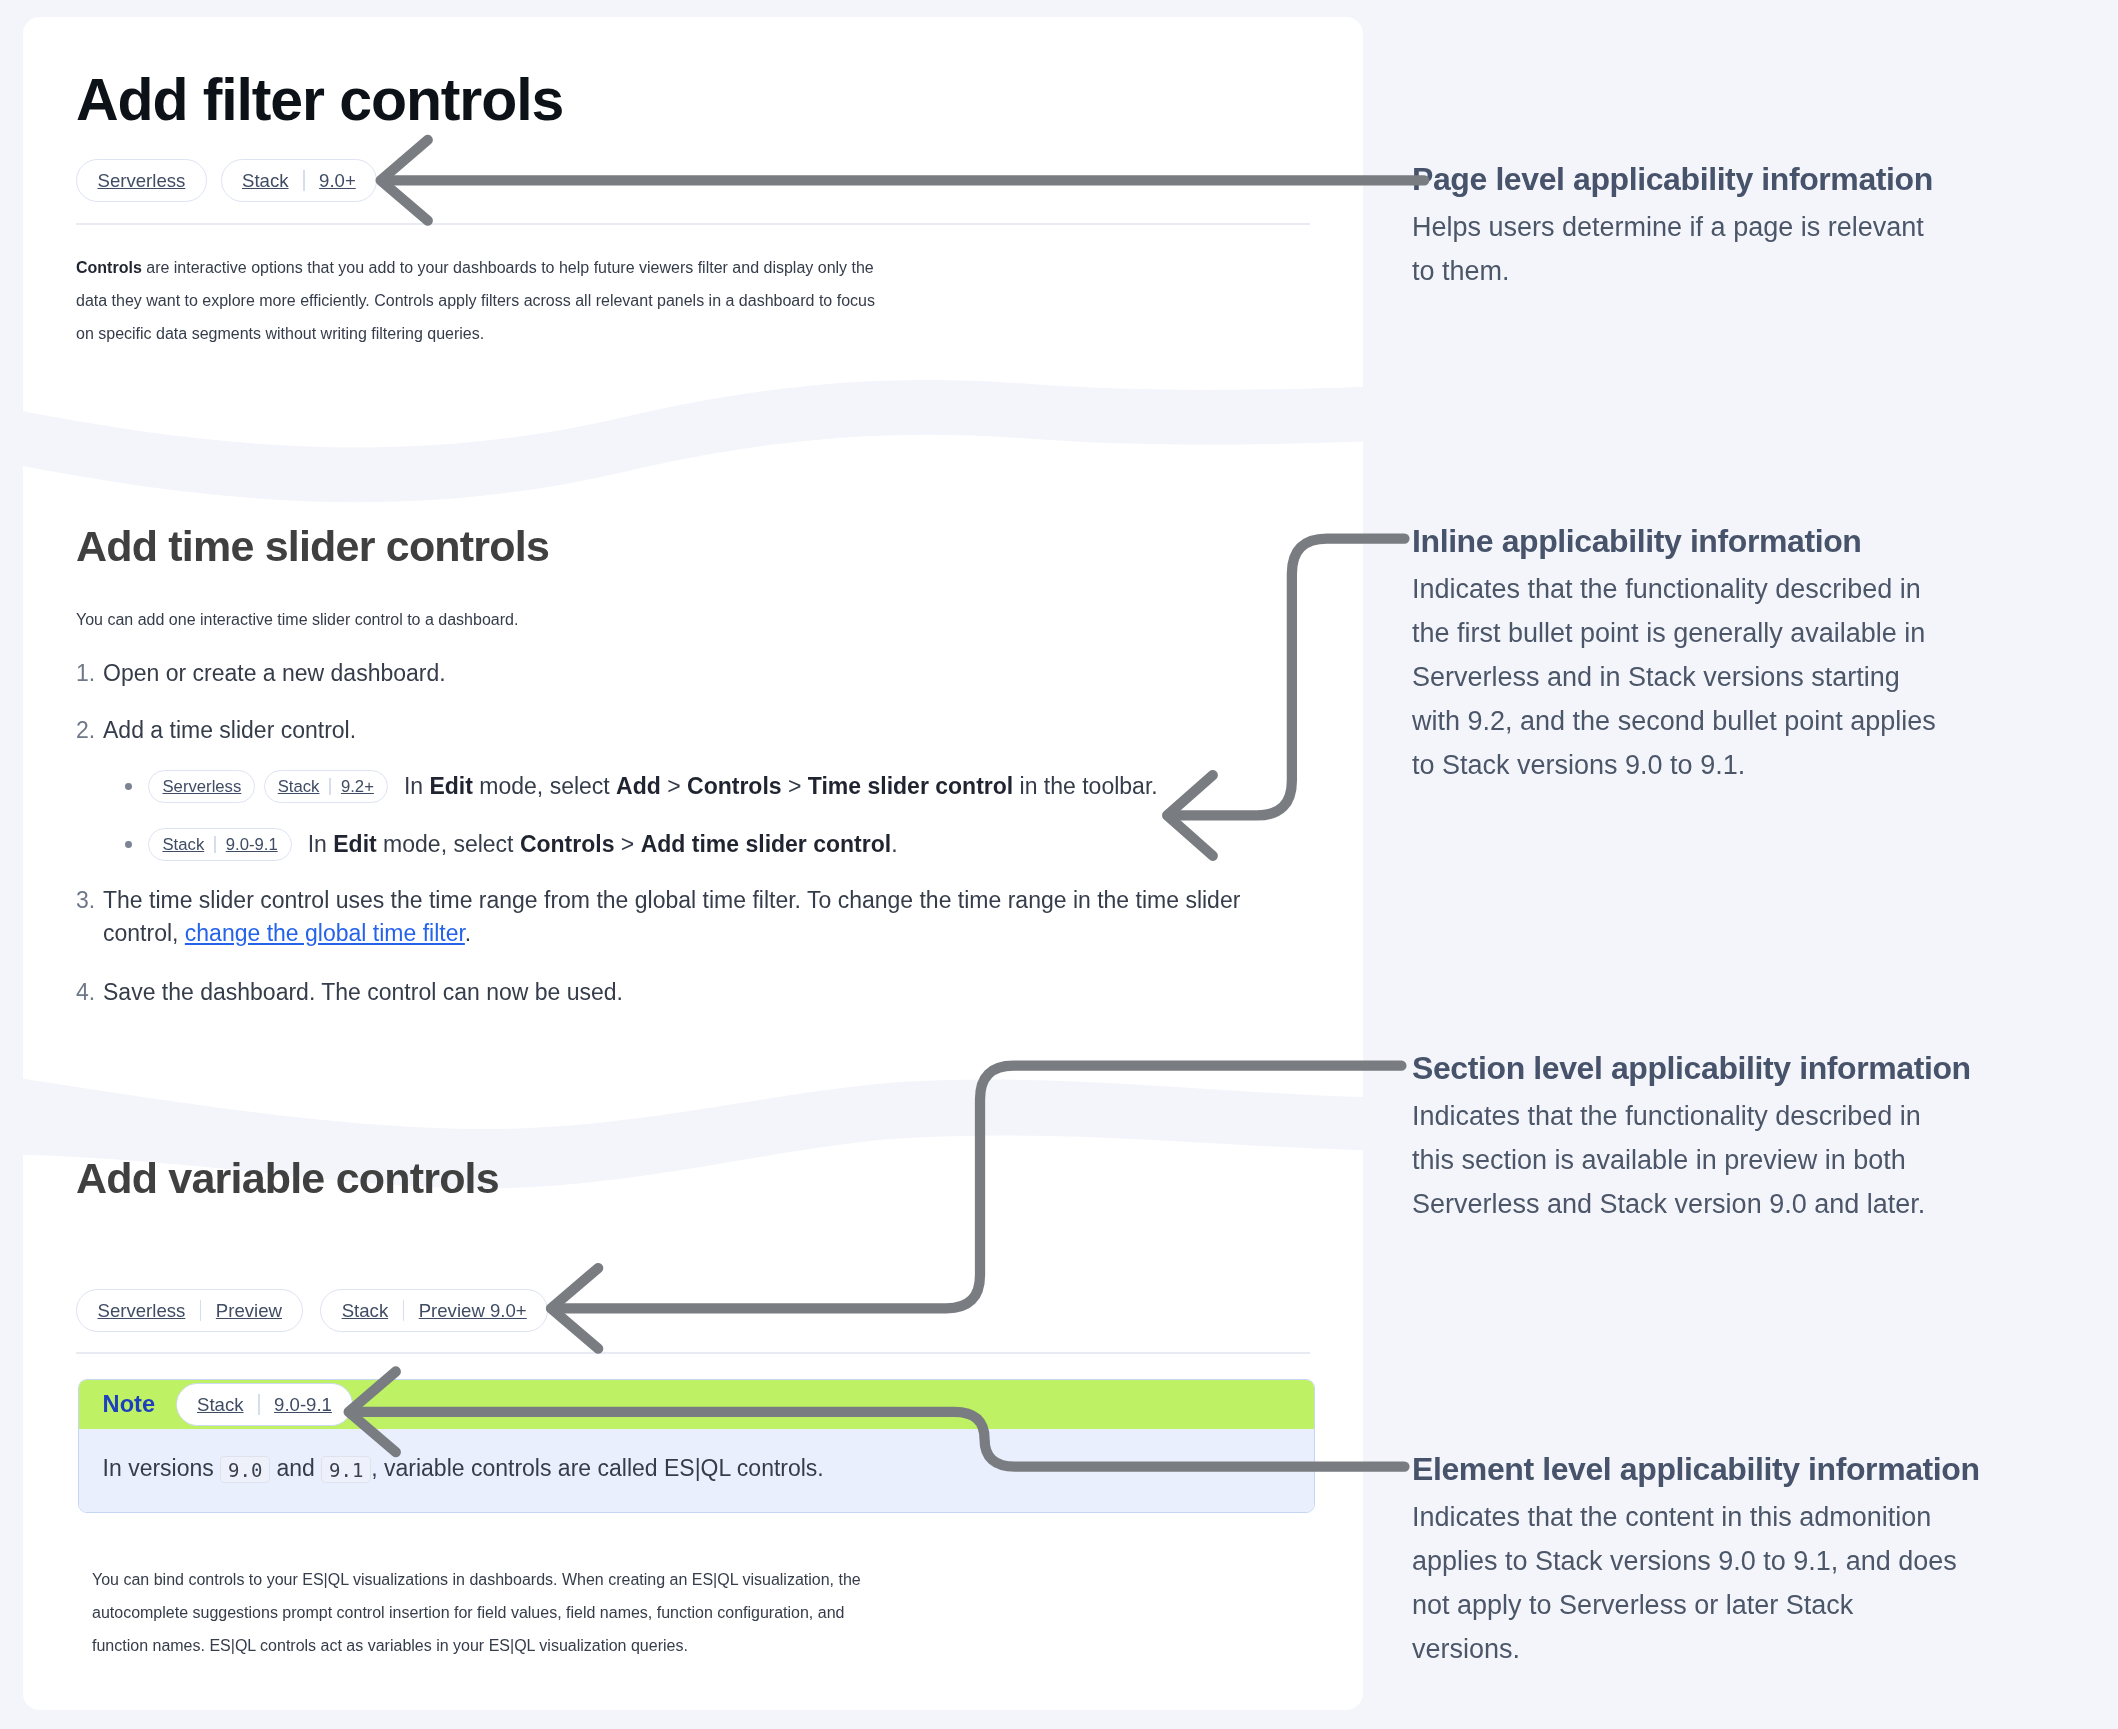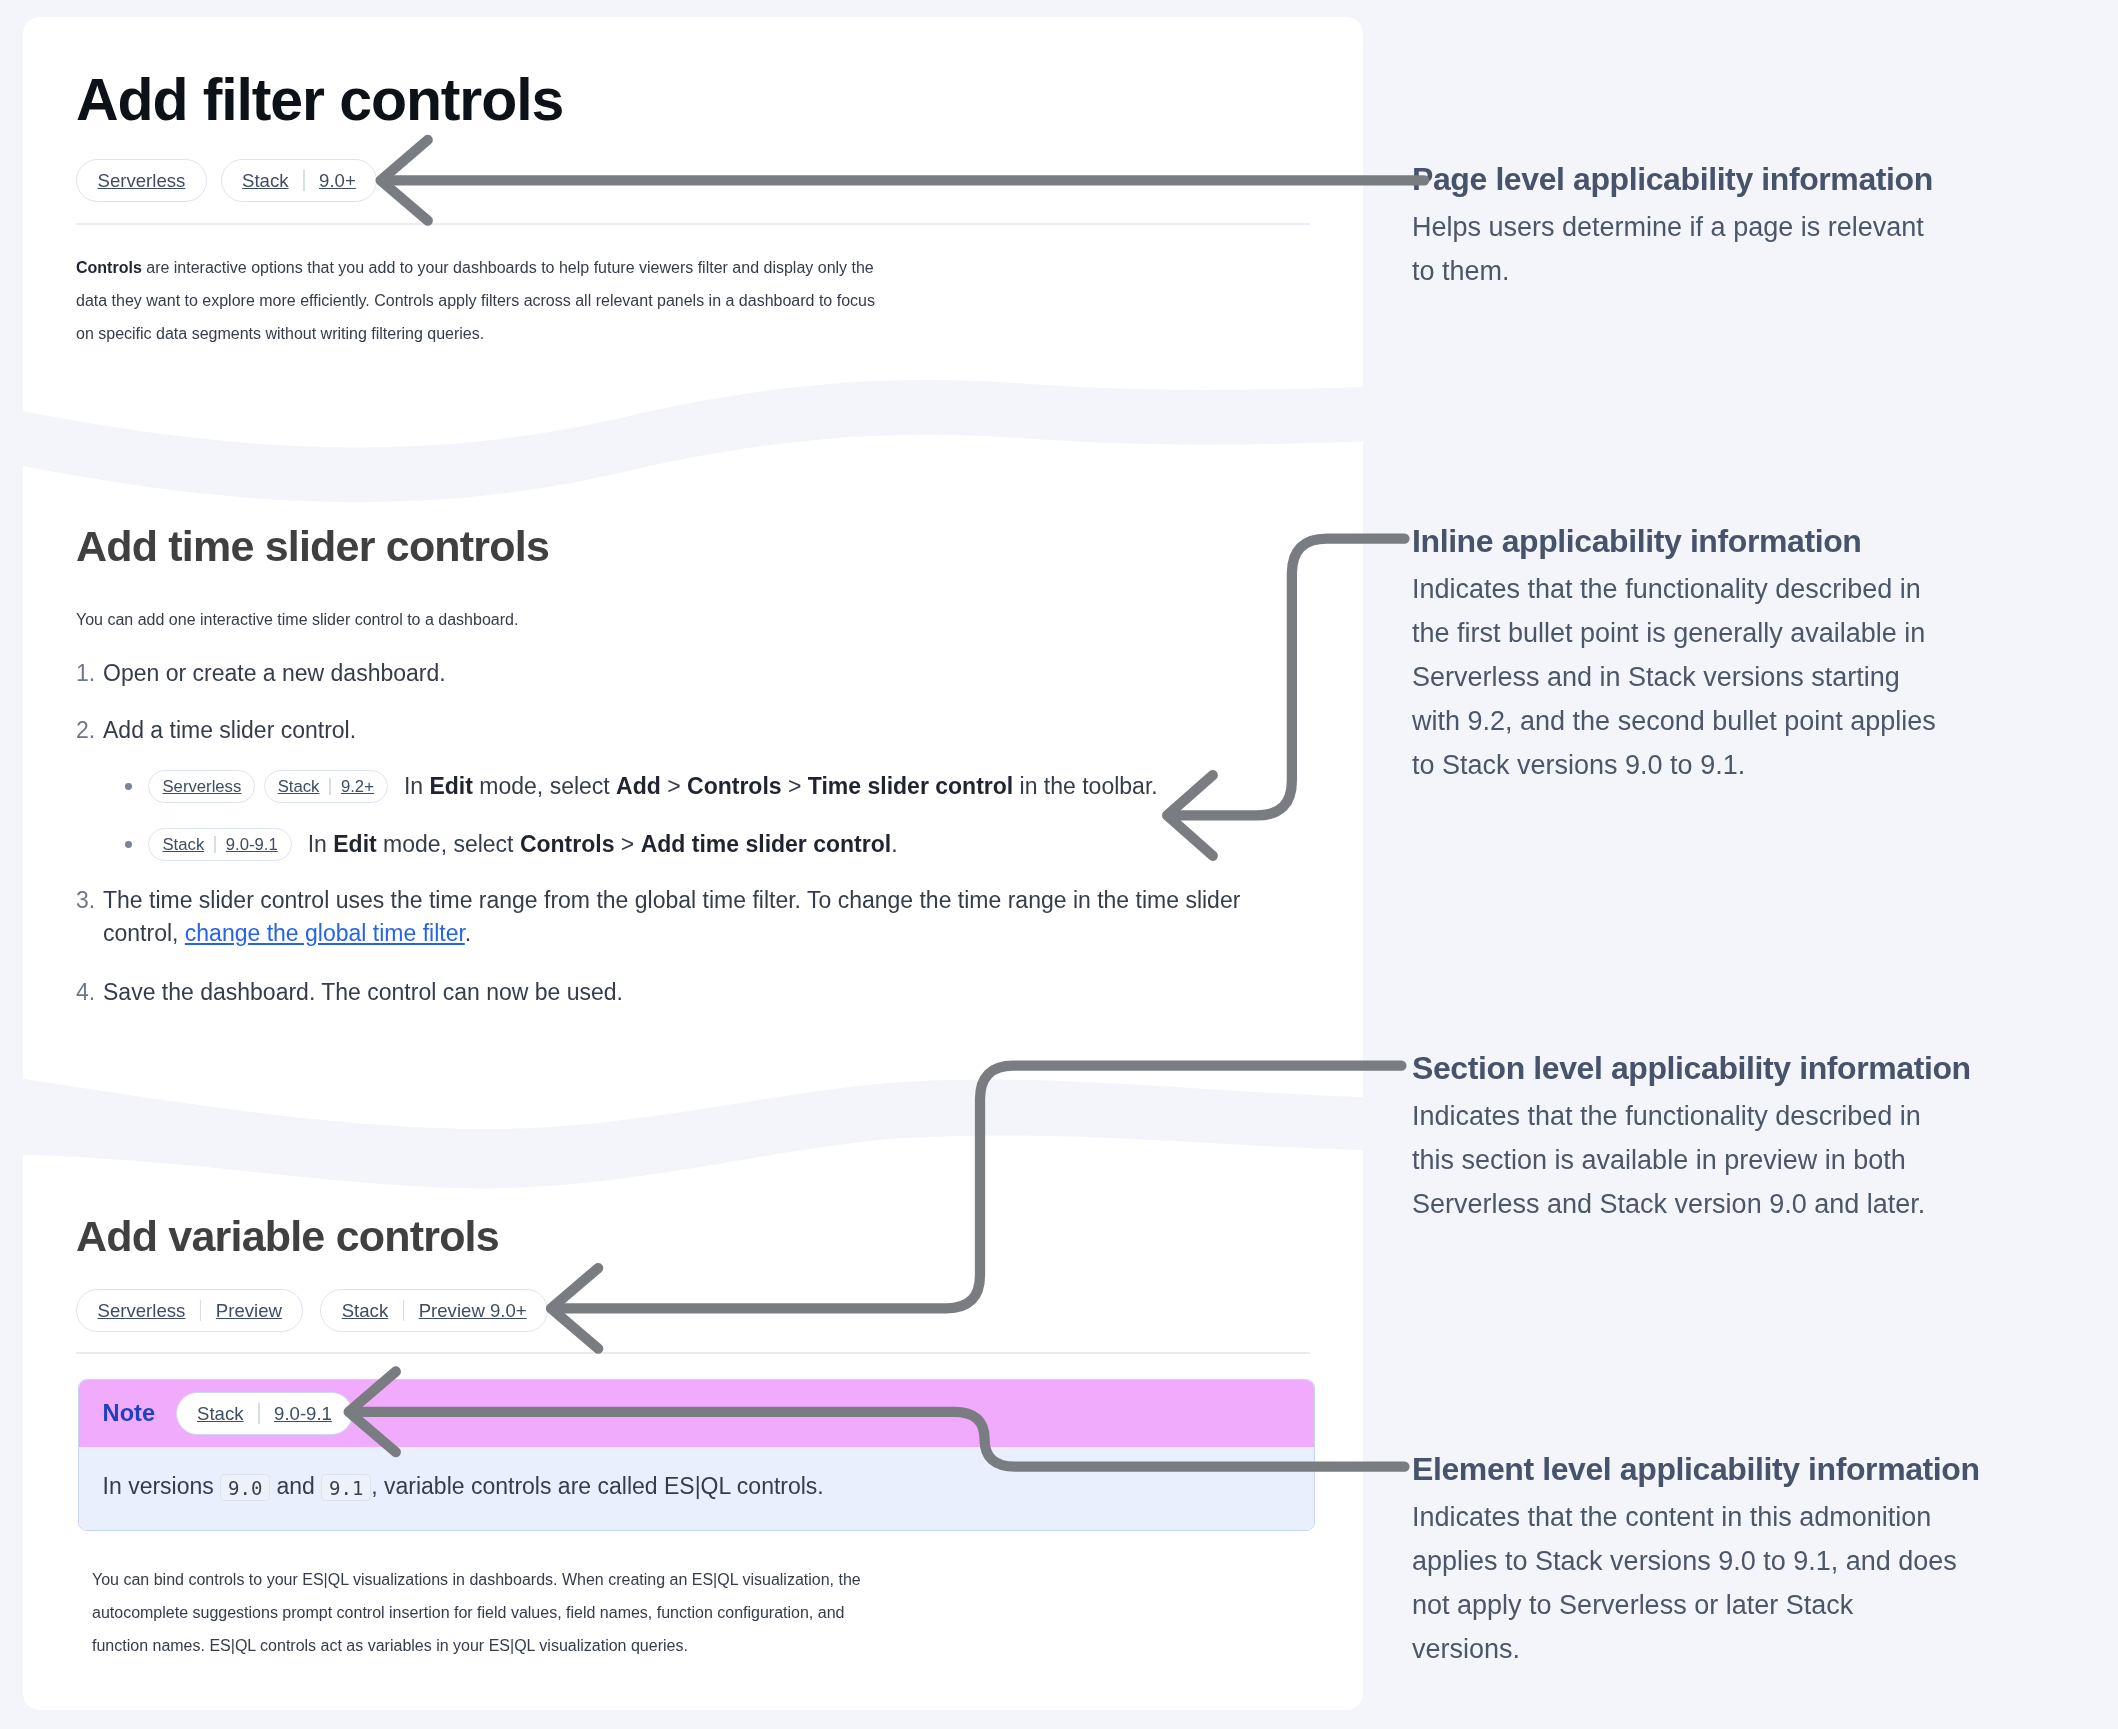--- a/index.html
+++ b/index.html
@@ -9,21 +9,21 @@
     font-family:"Liberation Sans","DejaVu Sans",sans-serif;
     -webkit-font-smoothing:antialiased;
   }
   .col{position:absolute;left:23px;top:16.7px;width:1340px;height:1693px;background:#ffffff;border-radius:16.7px;}
   .wave{position:absolute;left:23px;width:1340px;height:152px;pointer-events:none;}
   #waveA{top:358px;} #waveB{top:1056px;}
   .arrows{position:absolute;left:0;top:0;width:2119px;height:1729px;pointer-events:none;}
 
   .h1{position:absolute;left:76px;top:67px;font-size:59px;line-height:67px;font-weight:700;color:#0d1118;letter-spacing:-1.1px;}
   .h2{position:absolute;left:76px;font-size:43px;line-height:47px;font-weight:700;color:#404040;letter-spacing:-0.8px;}
-  #h2-timeslider{top:523px;} #h2-variable{top:1213px;}
+  #h2-timeslider{top:523px;} #h2-variable{top:1155px;}
 
   .badge-row{position:absolute;left:76px;display:flex;gap:13.7px;}
   #badges-filter{top:159px;} #badges-variable{top:1289px;gap:16.7px;}
   .badge{display:inline-flex;align-items:center;height:43px;padding:0 20.5px;background:#ffffff;
          border:1.5px solid #dde3f0;border-radius:23px;font-size:18.6px;color:#3f4c63;gap:14.5px;box-sizing:border-box;text-decoration:underline;}
   .badge .sep{width:1.5px;height:20.5px;background:#d6deeb;}
 
   .rule{position:absolute;left:76px;width:1234px;height:1.5px;background:#e8ebf2;}
   #rule-filter{top:223px;} #rule-variable{top:1352px;}
 
@@ -37,21 +37,21 @@
   #step1{top:657px;} #step2{top:714px;} #step3{top:884px;} #step4{top:976px;}
 
   .sub{position:absolute;left:125px;display:flex;align-items:center;font-size:23px;color:#353c4a;}
   #sub1{top:768px;height:37px;} #sub2{top:826px;height:37px;}
   .sub .dot{width:6.8px;height:6.8px;border-radius:50%;background:#7c8494;margin-right:16.7px;flex:none;}
   .badge.small{height:33px;padding:0 13px;font-size:16.7px;border-radius:16.7px;gap:10px;margin-right:8.4px;}
   .badge.small .sep{height:16.7px;}
   .sub .txt{margin-left:7.6px;white-space:nowrap;}
 
   .note{position:absolute;left:78px;top:1379px;width:1237px;border:1.5px solid #c5d5f3;border-radius:9px;overflow:hidden;box-sizing:border-box;}
-  .note-head{display:flex;align-items:center;background:#f0abfc;height:67px;padding:0 23.6px;gap:20.5px;}
+  .note-head{display:flex;align-items:center;background:#bef264;height:49px;padding:0 23.6px;gap:20.5px;}
   .note-label{font-weight:700;font-size:23.6px;color:#1e40c0;}
   .note .badge{border-color:#cdd9f2;background:#ffffff;}
   .note-body{background:#e9effd;padding:23px 23.6px 27px;font-size:23px;line-height:32px;color:#353c4a;}
   .chip{font-family:"DejaVu Sans Mono","Liberation Mono",monospace;font-size:19px;background:#eef1f9;
         border:1.1px solid #dce2ee;border-radius:4.6px;padding:1.5px 6.8px;color:#3a414e;}
 
   .ann{position:absolute;left:1412px;width:692px;}
   #ann1{top:161px;} #ann2{top:523px;} #ann3{top:1050px;} #ann4{top:1451px;}
   .ann-title{font-size:32px;line-height:37px;font-weight:700;color:#47536a;letter-spacing:-0.4px;}
   .ann-body{margin-top:7px;font-size:27px;line-height:44px;color:#4c5669;}

